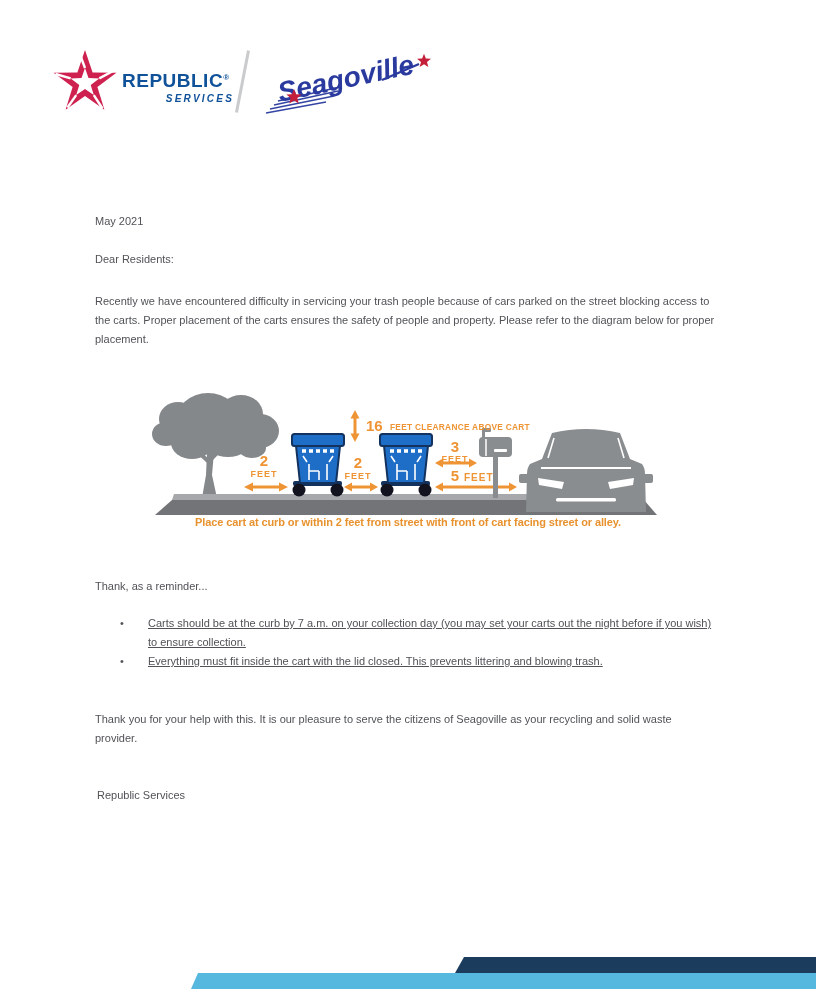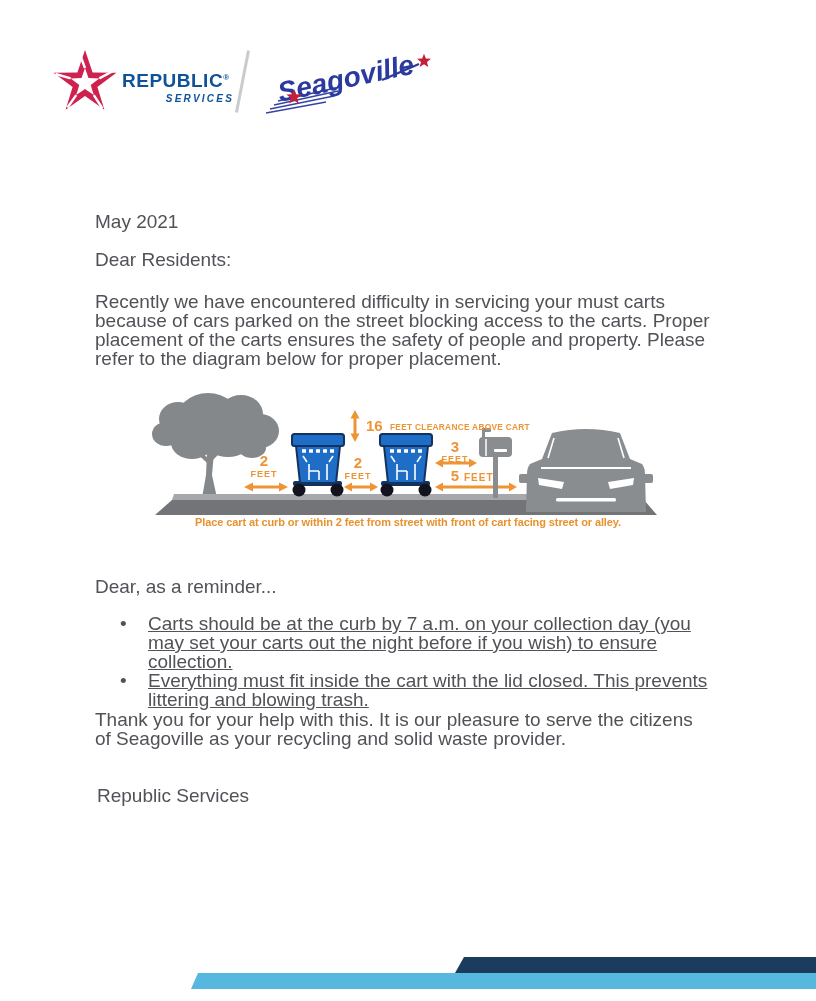--- a/index.html
+++ b/index.html
@@ -1,19 +1,19 @@
 <!DOCTYPE html>
 <html><head>
 <meta charset="utf-8">
 <style>
   html,body{margin:0;padding:0;background:#fff;}
   .page{position:relative;width:816px;height:1001px;background:#ffffff;overflow:hidden;
         font-family:"Liberation Sans","DejaVu Sans",sans-serif;color:#505257;}
   .abs{position:absolute;}
-  .bodytext{font-size:19px;line-height:19px;color:#505257;}
+  .bodytext{font-size:11px;line-height:19px;color:#505257;}
 
   
   .rep-star{left:50px;top:49px;}
   .rep-text{left:122px;top:70px;width:112px;}
   .rep-name{font-weight:bold;font-size:19px;letter-spacing:.5px;color:#0F5299;white-space:nowrap;}
   .rep-name sup{font-size:8px;}
   .rep-tagline{font-style:italic;font-weight:bold;font-size:10px;letter-spacing:2.2px;color:#0F5299;text-align:right;margin-top:1px;}
   .logo-slash{left:241px;top:50px;width:2.5px;height:63px;background:#C9CBCD;transform:rotate(11deg);}
   .seagoville{left:264px;top:50px;}
 
@@ -74,21 +74,21 @@
       <line x1="14" y1="51" x2="76" y2="37"></line>
     </g>
     <text x="16" y="52" transform="rotate(-12 16 52)" font-size="28" font-style="italic" font-weight="bold" font-family="DejaVu Serif, Liberation Serif, serif" fill="#2A3A9E">Seagoville</text>
     <path d="M118,30 L155,14" stroke="#2A3A9E" stroke-width="2.2"></path>
     <path transform="translate(30,47) scale(1.15)" fill="#C41E3A" d="M0,-7 L1.76,-2.43 L6.66,-2.16 L2.85,0.93 L4.11,5.66 L0,3 L-4.11,5.66 L-2.85,0.93 L-6.66,-2.16 L-1.76,-2.43 Z"></path>
     <path transform="translate(160,11) scale(1.05)" fill="#C41E3A" d="M0,-7 L1.76,-2.43 L6.66,-2.16 L2.85,0.93 L4.11,5.66 L0,3 L-4.11,5.66 L-2.85,0.93 L-6.66,-2.16 L-1.76,-2.43 Z"></path>
   </svg>
 
   <div class="abs bodytext date">May 2021</div>
   <div class="abs bodytext salutation">Dear Residents:</div>
-  <div class="abs bodytext intro">Recently we have encountered difficulty in servicing your must carts because of cars parked on the street blocking access to the carts. Proper placement of the carts ensures the safety of people and property. Please refer to the diagram below for proper placement.</div>
+  <div class="abs bodytext intro">Recently we have encountered difficulty in servicing your trash people because of cars parked on the street blocking access to the carts. Proper placement of the carts ensures the safety of people and property. Please refer to the diagram below for proper placement.</div>
 
   <svg class="abs diagram" width="520" height="135" viewBox="0 0 520 135">
 
     <g fill="#85888B">
       <path d="M62,70 L80,52 M61,72 L46,58" stroke="#85888B" stroke-width="4" fill="none"></path>
       <polygon points="59,62 66,62 64,85 69,108 54,108 58,85"></polygon>
       <ellipse cx="60" cy="33" rx="33" ry="30"></ellipse>
       <ellipse cx="93" cy="24" rx="22" ry="19"></ellipse>
       <ellipse cx="112" cy="41" rx="19" ry="17"></ellipse>
       <ellipse cx="30" cy="29" rx="19" ry="17"></ellipse>
@@ -181,21 +181,21 @@
       <text x="210" y="89" font-size="9" letter-spacing="1" text-anchor="middle">FEET</text>
       <text x="307" y="62" font-size="15" text-anchor="middle">3</text>
       <text x="307" y="72" font-size="9" letter-spacing="1" text-anchor="middle">FEET</text>
       <text x="311" y="91" font-size="15" text-anchor="end">5</text>
       <text x="316" y="91" font-size="10" letter-spacing="1">FEET</text>
     </g>
   </svg>
 
   <div class="abs caption">Place cart at curb or within 2 feet from street with front of cart facing street or alley.</div>
 
-  <div class="abs bodytext reminder">Dear, as a reminder...</div>
+  <div class="abs bodytext reminder">Thank, as a reminder...</div>
 
   <div class="abs bodytext bullets">
     <ul>
       <li>Carts should be at the curb by 7 a.m. on your collection day (you may set your carts out the night before if you wish) to ensure collection.</li>
       <li>Everything must fit inside the cart with the lid closed. This prevents littering and blowing trash.</li>
     </ul>
   </div>
 
   <div class="abs bodytext closing">Thank you for your help with this. It is our pleasure to serve the citizens of Seagoville as your recycling and solid waste provider.</div>
   <div class="abs bodytext signature">Republic Services</div>

